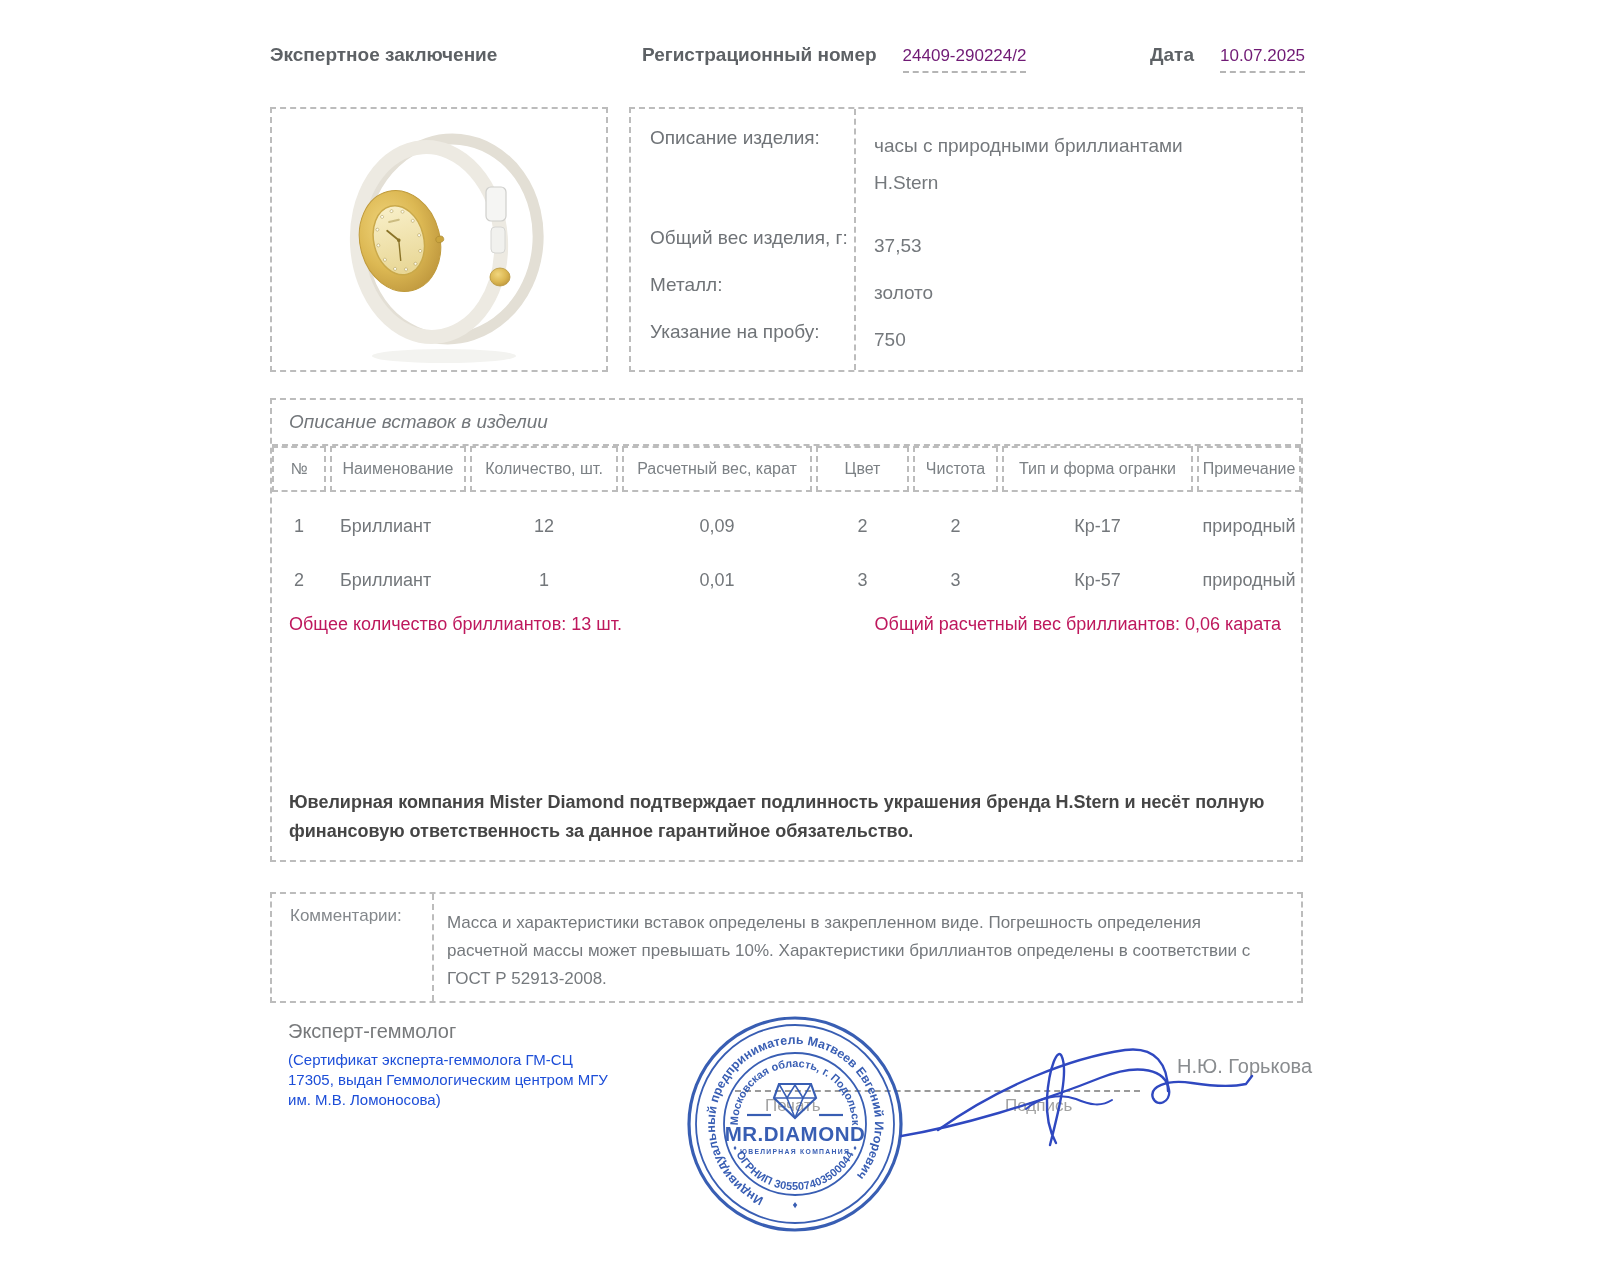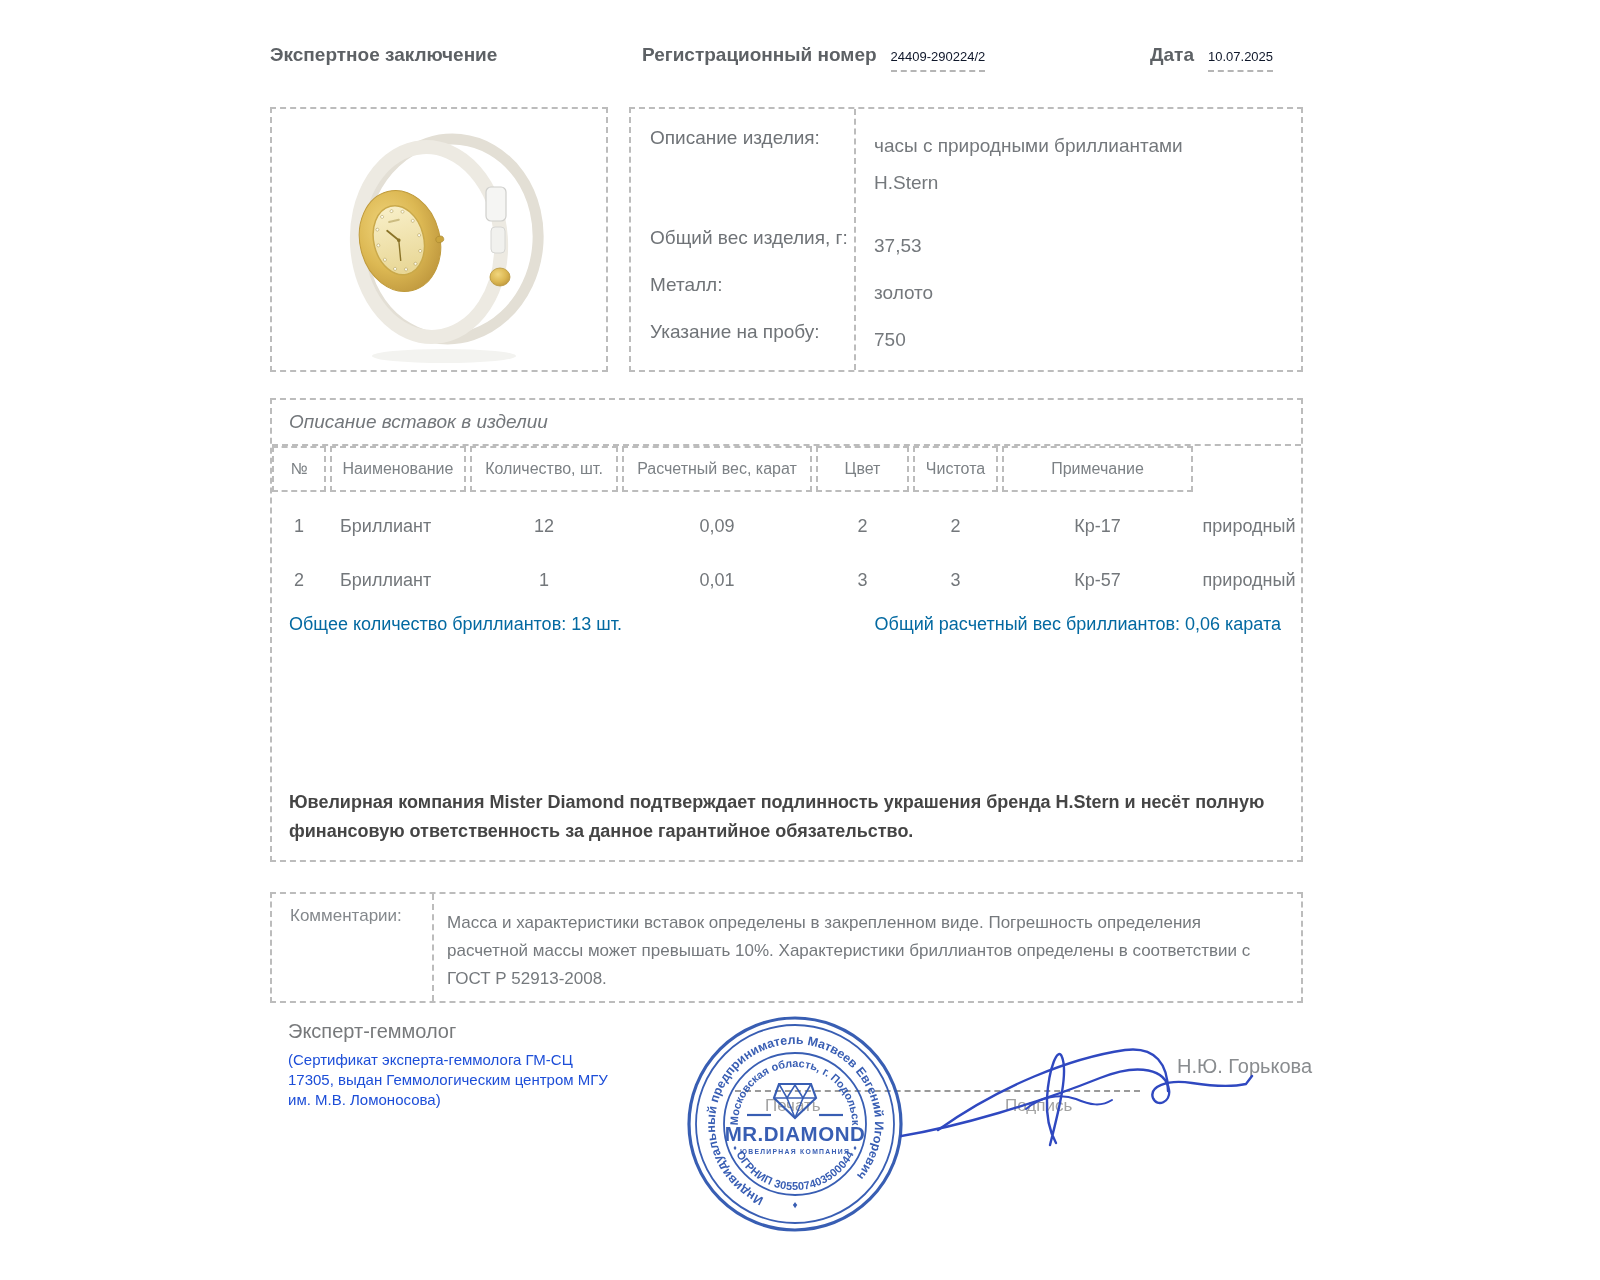--- a/index.html
+++ b/index.html
@@ -7,42 +7,42 @@
   .page{position:absolute;left:0;top:0;width:1600px;height:1280px;}
   .content{position:absolute;left:270px;top:0;width:1033px;height:1280px;}
 
   
   .doc-header{position:absolute;left:0;top:40px;width:1033px;height:40px;}
   .h-title{position:absolute;left:0;top:4px;font-size:19px;font-weight:bold;color:#5d6165;}
   .h-group{position:absolute;top:4px;white-space:nowrap;}
   .h-reg{left:372px;}
   .h-date{left:880px;}
   .h-label{font-size:19px;font-weight:bold;color:#5d6165;margin-right:14px;}
-  .h-value{font-size:13px;color:#0f172a;border-bottom:2px dashed #b5b5b5;padding-bottom:6px;}
+  .h-value{font-size:17px;color:#701a75;border-bottom:2px dashed #b5b5b5;padding-bottom:6px;margin-left:12px;}
 
   
   .photo-box{position:absolute;left:0;top:107px;width:338px;height:265px;border:2px dashed #bcbcbc;box-sizing:border-box;background:#fff;}
   .photo-box svg{position:absolute;left:0;top:0;}
   .desc-box{position:absolute;left:359px;top:107px;width:674px;height:265px;border:2px dashed #bcbcbc;box-sizing:border-box;}
   .desc-divider{position:absolute;left:223px;top:0;bottom:0;border-left:2px dashed #bcbcbc;}
   .desc-row{position:absolute;left:0;width:100%;}
   .desc-label{position:absolute;left:19px;top:0;font-size:19px;color:#6f7377;}
   .desc-value{position:absolute;left:243px;top:0;font-size:19px;color:#74787c;line-height:37px;max-width:345px;}
   .dr1{top:18px;} .dr2{top:118px;} .dr3{top:165px;} .dr4{top:212px;}
 
   
   .inserts-box{position:absolute;left:0;top:398px;width:1033px;height:464px;border:2px dashed #bcbcbc;box-sizing:border-box;}
   .i-title{height:44px;line-height:44px;padding-left:17px;font-size:19px;color:#73777b;border-bottom:2px dashed #bcbcbc;font-style:italic;}
   .i-grid{display:grid;grid-template-columns:54px 136px 148px 190px 93px 85px 191px 1fr;column-gap:4px;width:100%;box-sizing:border-box;}
   .i-head{margin-top:0px;}
   .i-head .cell{border:2px dashed #bcbcbc;box-sizing:border-box;height:46px;display:flex;align-items:center;justify-content:center;font-size:16px;color:#7c8185;text-align:center;}
   .i-row{margin-top:14px;}
   .i-row .cell{height:40px;display:flex;align-items:center;justify-content:center;font-size:18px;color:#73777b;}
   .i-row .cell.left{justify-content:flex-start;padding-left:10px;}
-  .i-totals{display:flex;justify-content:space-between;padding:14px 20px 0 17px;font-size:18px;color:#0369a1;}
+  .i-totals{display:flex;justify-content:space-between;padding:14px 20px 0 17px;font-size:18px;color:#be185d;}
   .guarantee{position:absolute;left:17px;right:10px;bottom:14px;font-size:18px;font-weight:bold;color:#454545;line-height:29px;}
 
   
   .comments-box{position:absolute;left:0;top:892px;width:1033px;height:111px;border:2px dashed #bcbcbc;box-sizing:border-box;}
   .c-divider{position:absolute;left:160px;top:0;bottom:0;border-left:2px dashed #bcbcbc;}
   .c-label{position:absolute;left:18px;top:12px;font-size:17px;color:#84888c;}
   .c-text{position:absolute;left:175px;top:15px;width:810px;font-size:17px;color:#75797d;line-height:28px;}
 
   
   .footer{position:absolute;left:0;top:1000px;width:1060px;height:280px;}
@@ -143,20 +143,21 @@
 
     <div class="inserts-box">
       <div class="i-title">Описание вставок в изделии</div>
       <div class="i-grid i-head">
         <div class="cell">№</div>
         <div class="cell">Наименование</div>
         <div class="cell">Количество, шт.</div>
         <div class="cell">Расчетный вес, карат</div>
         <div class="cell">Цвет</div>
         <div class="cell">Чистота</div>
+        <div class="cell">Тип и форма огранки</div>
         <div class="cell">Примечание</div>
       </div>
       <div class="i-grid i-row">
         <div class="cell">1</div>
         <div class="cell left">Бриллиант</div>
         <div class="cell">12</div>
         <div class="cell">0,09</div>
         <div class="cell">2</div>
         <div class="cell">2</div>
         <div class="cell">Кр-17</div>

